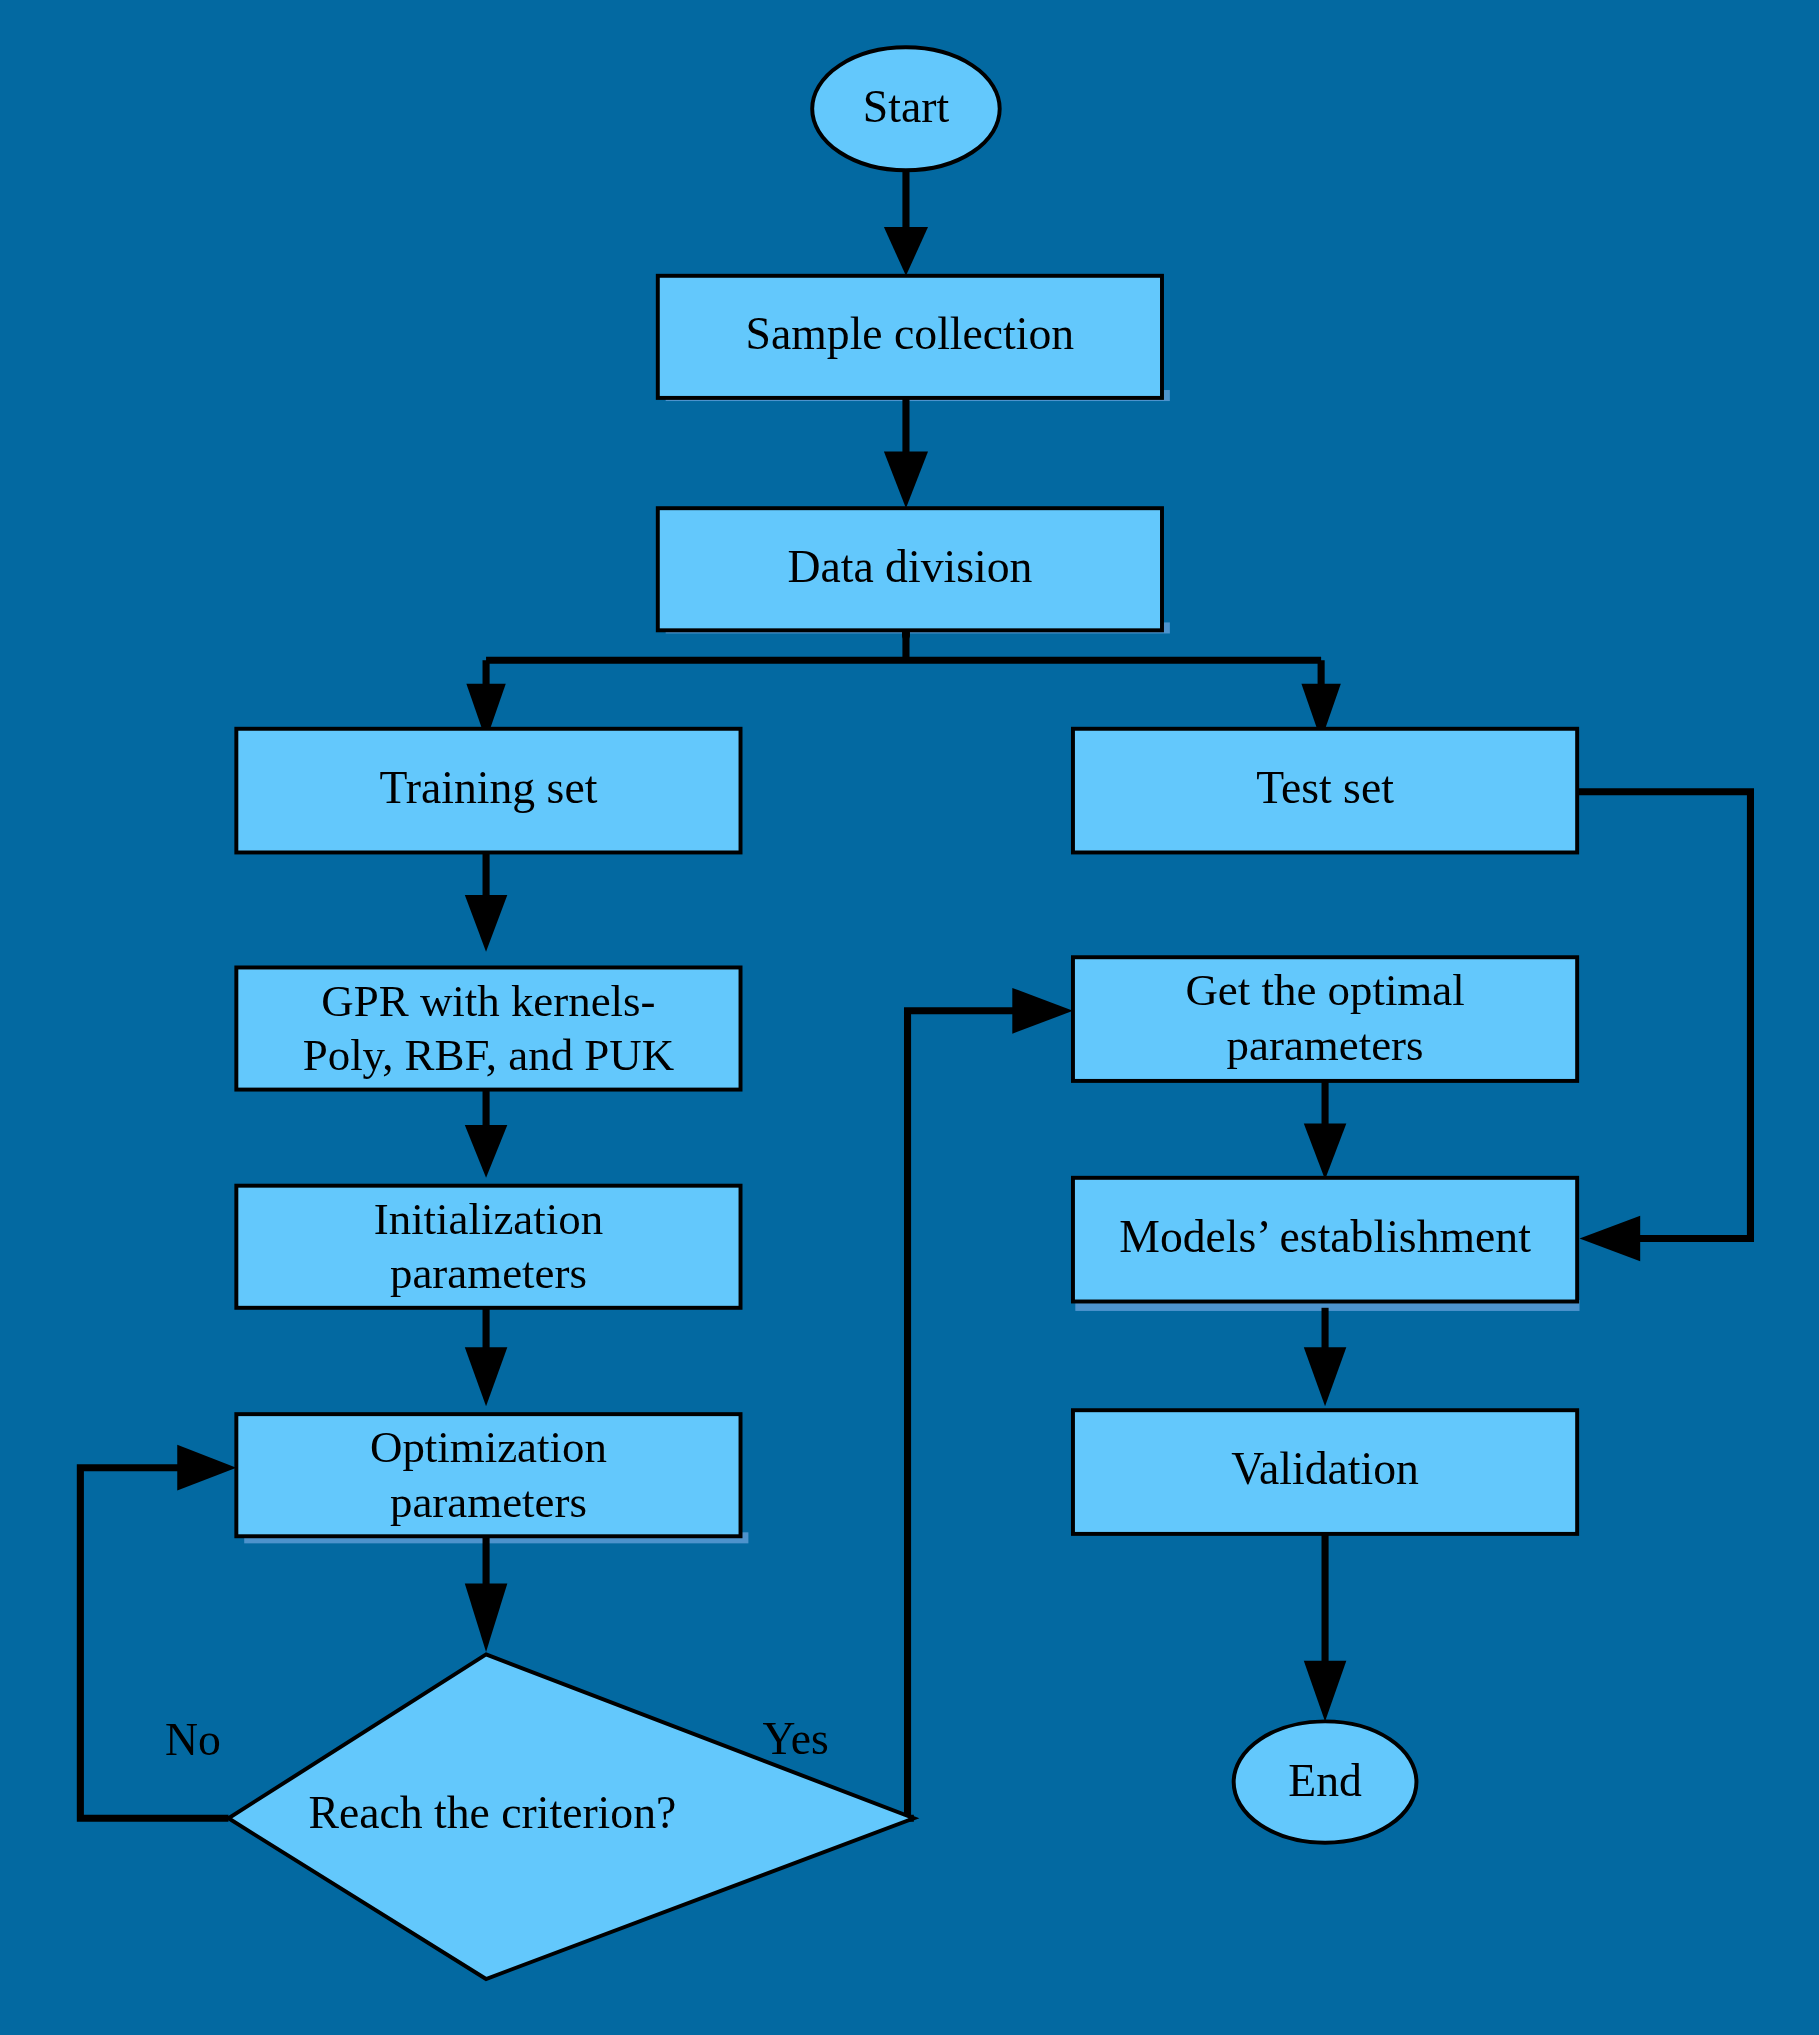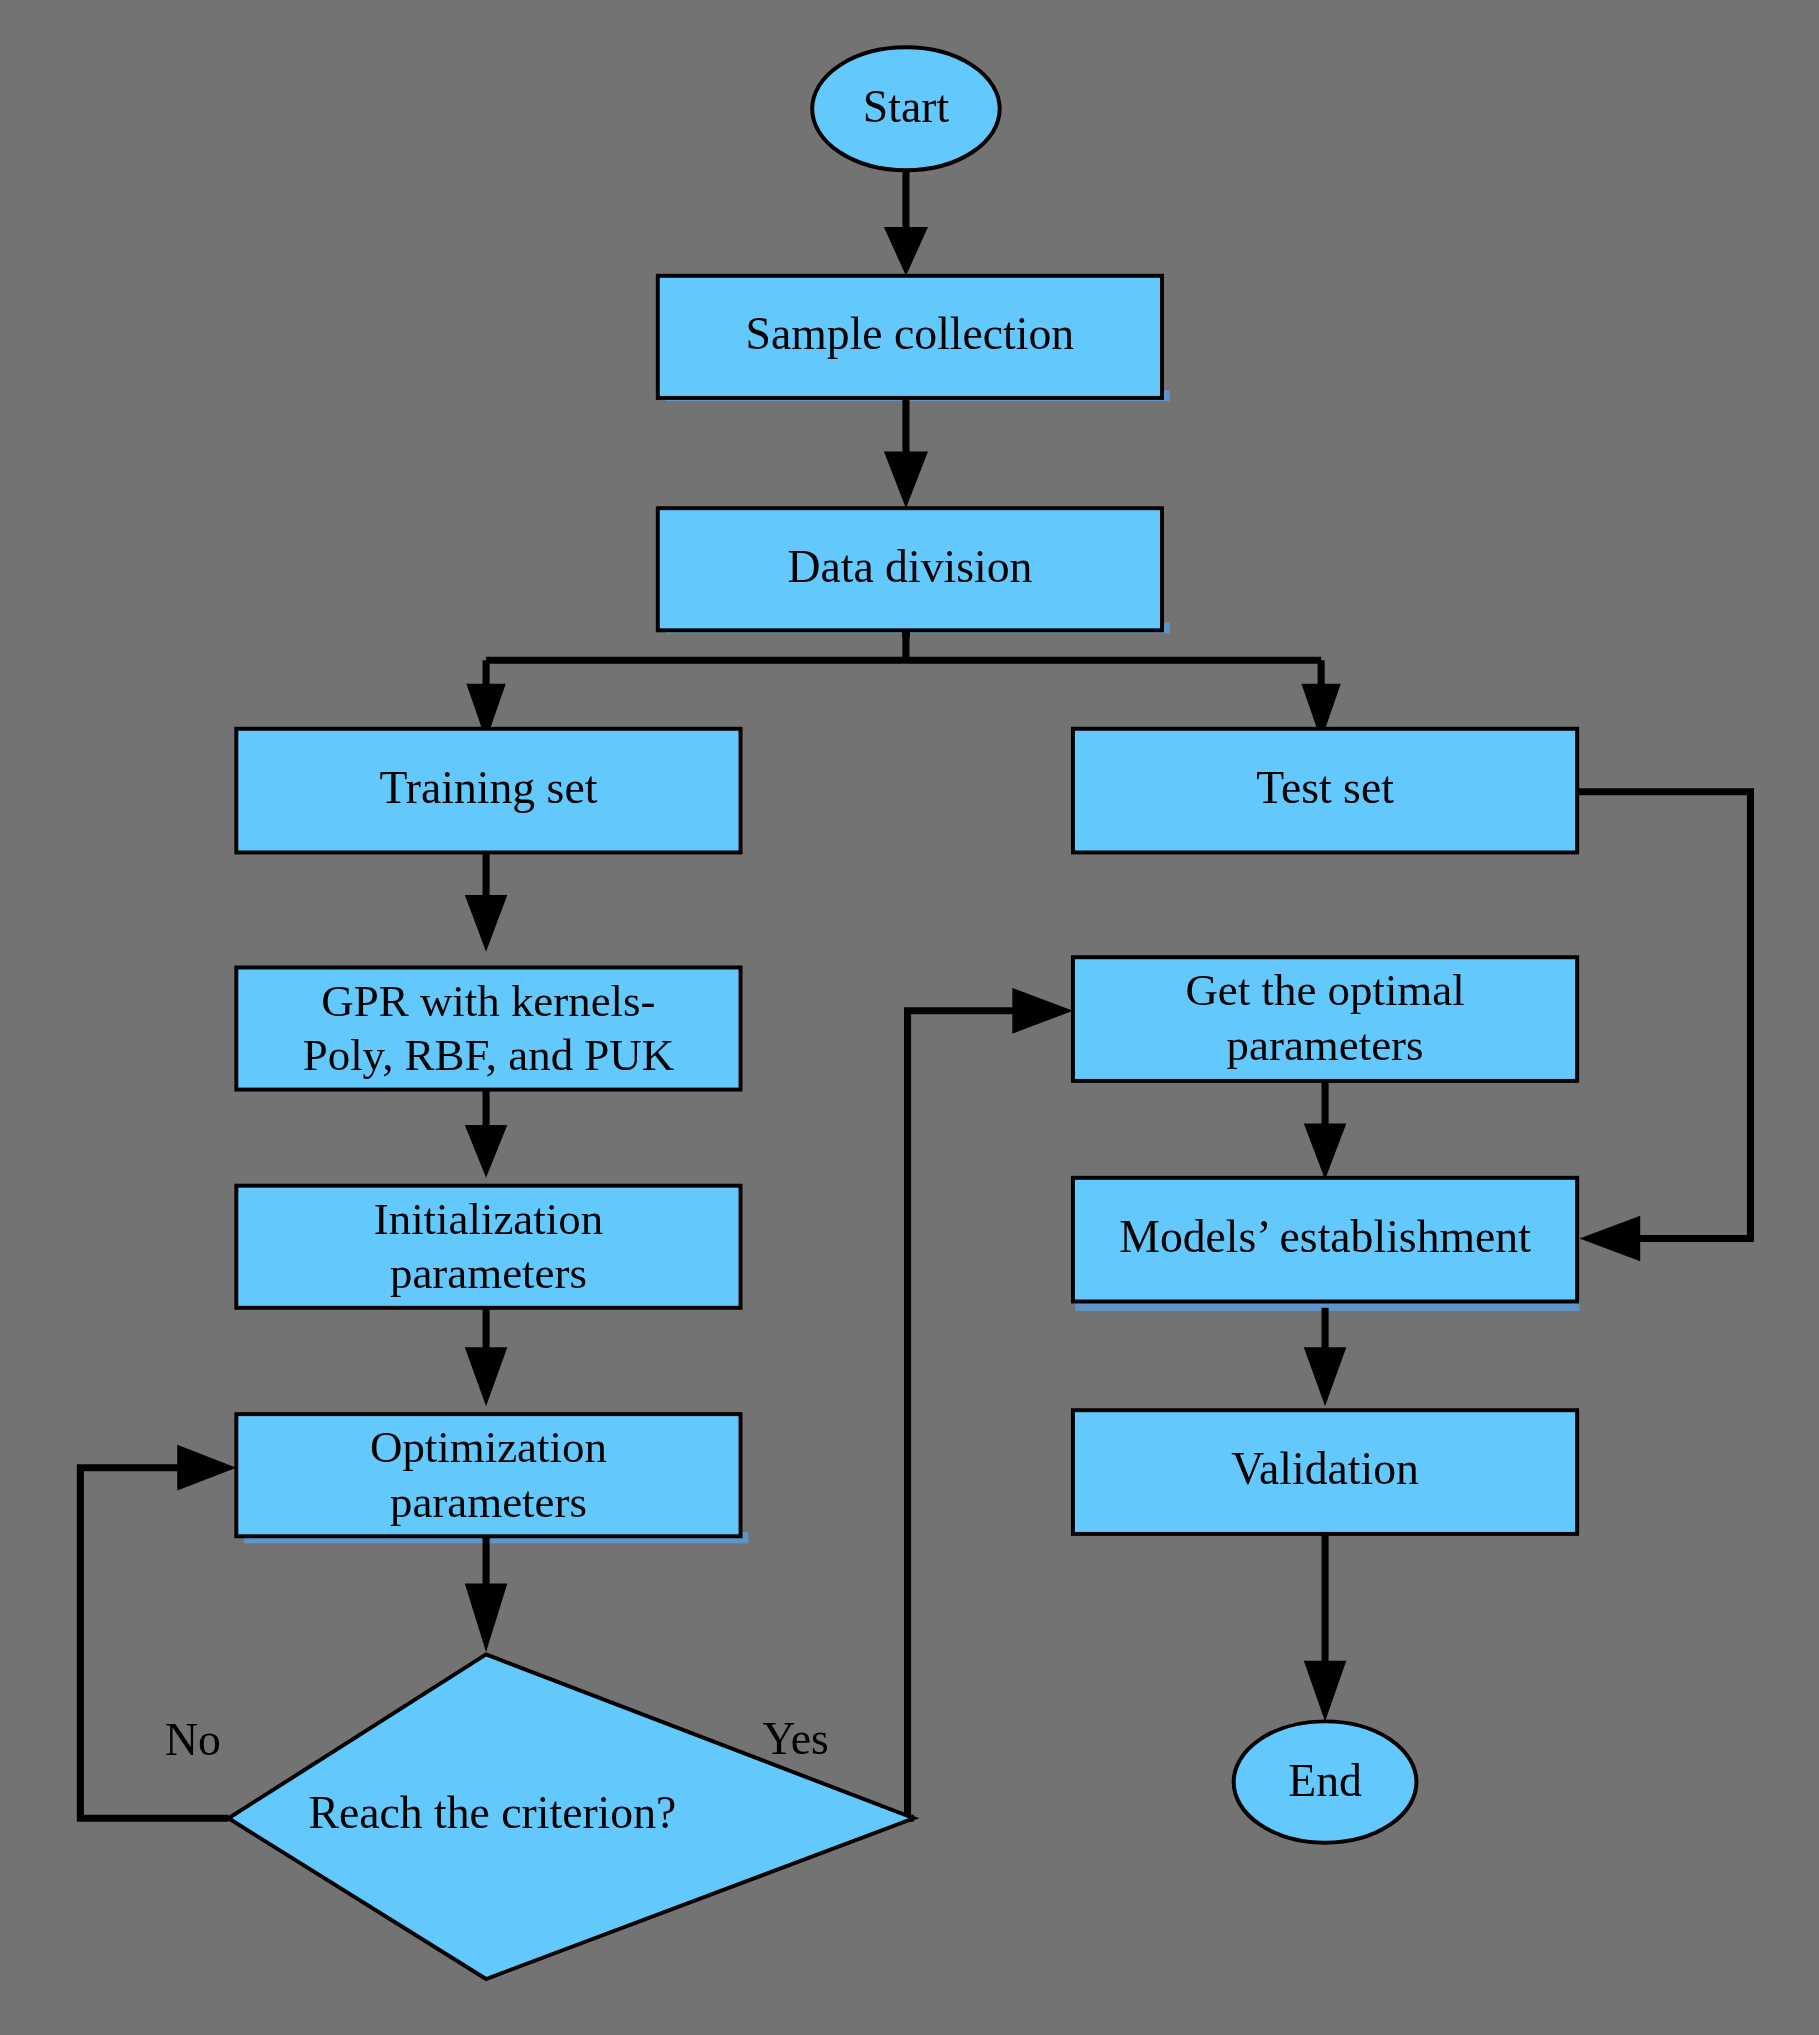--- a/index.html
+++ b/index.html
@@ -10,21 +10,21 @@
   body {
     width: 1819px;
     height: 2035px;
     font-family: "Liberation Serif", "DejaVu Serif", serif;
     overflow: hidden;
   }
   #flow-root {
     position: relative;
     width: 1819px;
     height: 2035px;
-    background: #737373;
+    background: #0369a1;
   }
   svg#flow-svg {
     position: absolute;
     top: 0;
     left: 0;
     width: 1819px;
     height: 2035px;
     display: block;
   }
   .node-shape {

